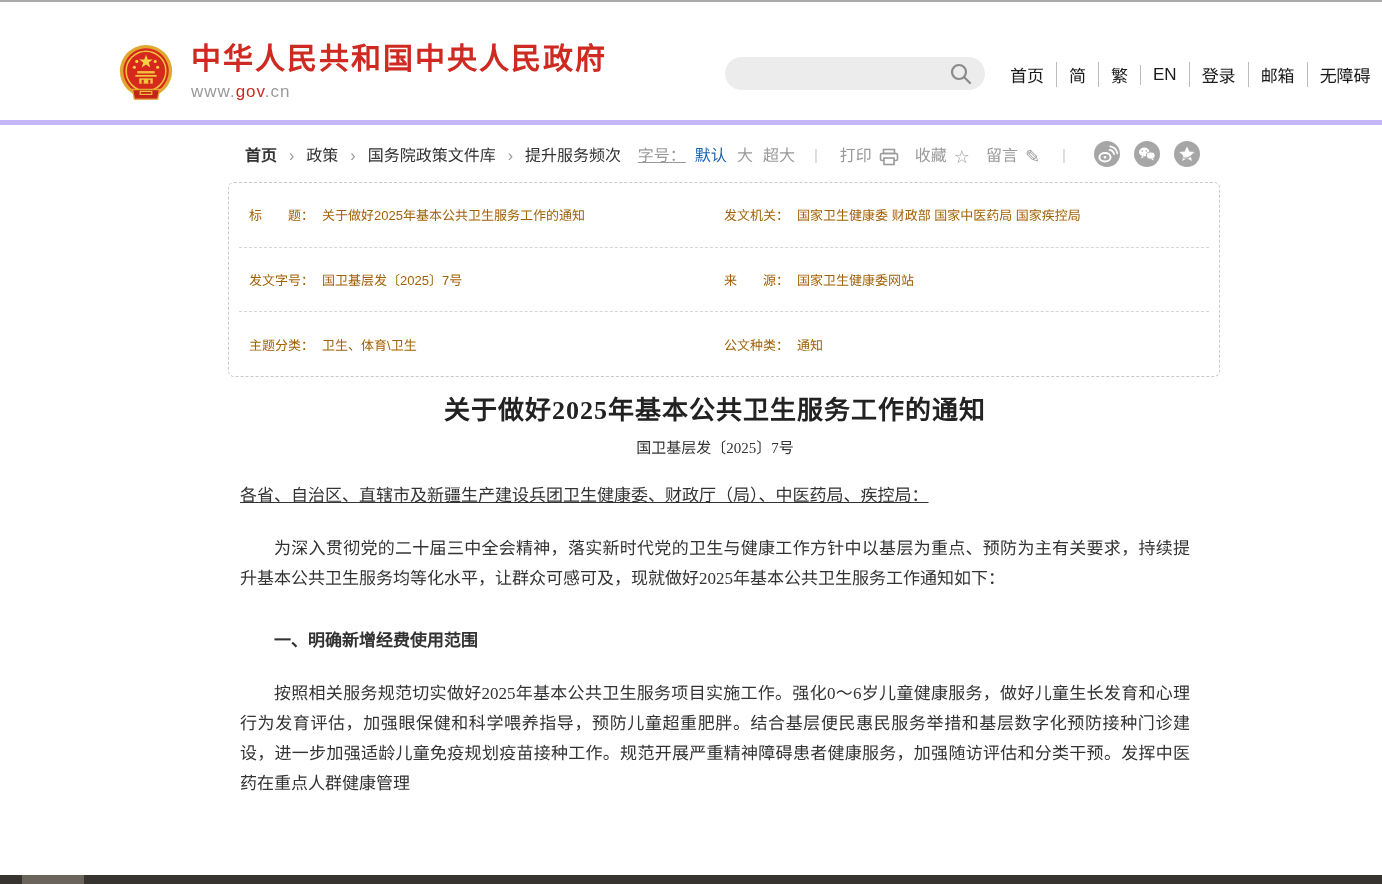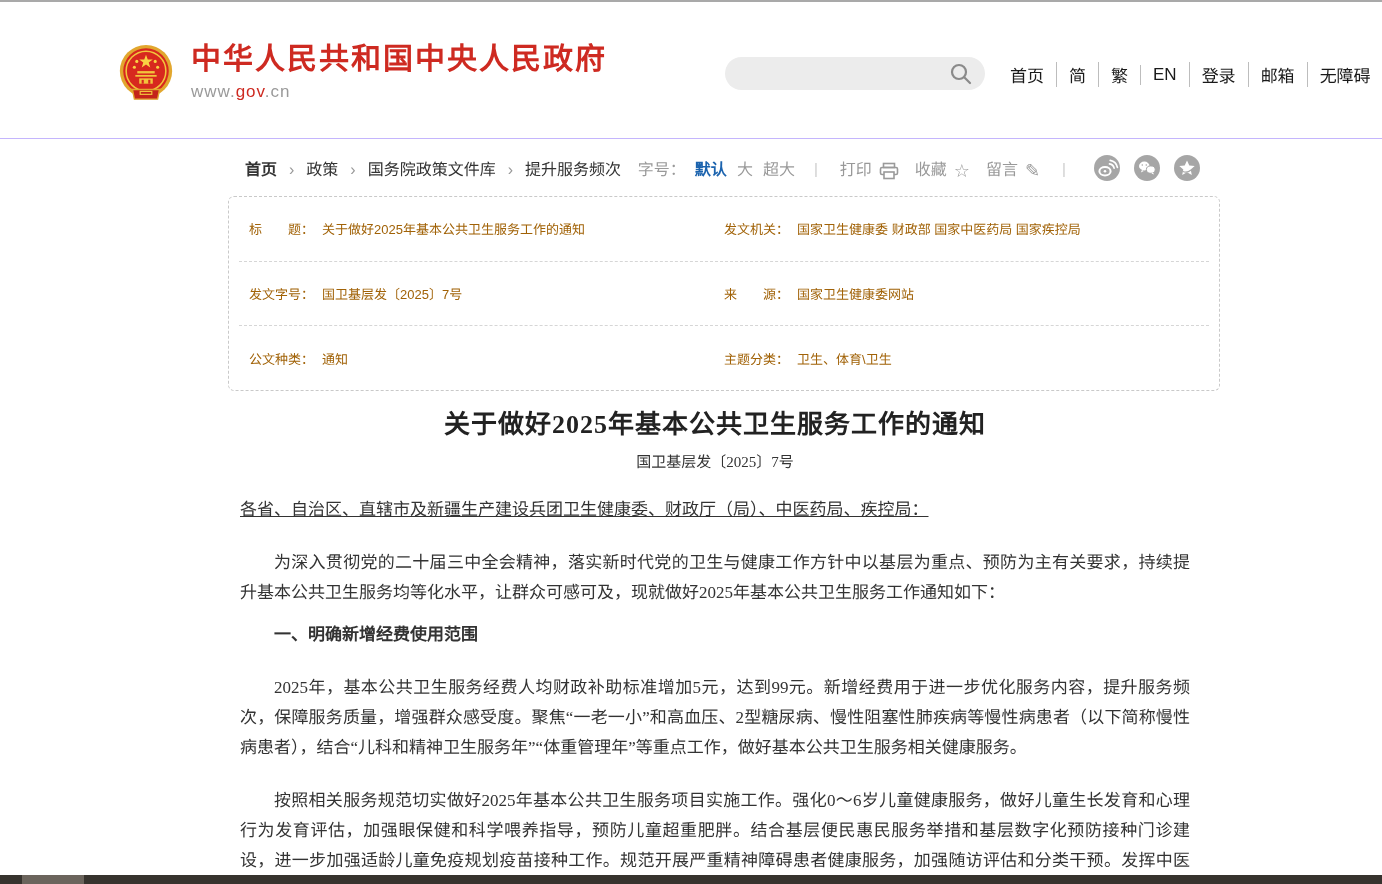--- a/index.html
+++ b/index.html
@@ -1,21 +1,21 @@
 <!DOCTYPE html>
 <html lang="zh-CN"><head>
 <meta charset="utf-8">
 <style>
   * { margin:0; padding:0; box-sizing:border-box; }
   html,body { width:1382px; height:884px; overflow:hidden; background:#fff;
     font-family:"Liberation Sans","DejaVu Sans",sans-serif; }
   .top-edge { height:2px; background:#a9a9a9; }
 
   
-  .header { position:relative; height:137px; background:#fff; border-bottom:1px solid #c4b5fd; }
+  .header { position:relative; height:123px; background:#fff; border-bottom:5px solid #c4b5fd; }
   .brand { position:absolute; left:115px; top:40px; display:flex; align-items:flex-start; }
   .emblem { width:62px; height:64px; margin-right:14px; cursor:pointer; }
   .brand-text .site-title { font-size:30px; font-weight:bold; color:#ce2a21; letter-spacing:2px; line-height:34px; cursor:pointer; }
   .brand-text .site-url { margin-top:6px; font-size:17px; color:#9a9a9a; letter-spacing:1px; }
   .brand-text .site-url b { color:#ce2a21; font-weight:normal; }
 
   .search { position:absolute; left:725px; top:55px; width:260px; height:33px;
     background:#ececec; border-radius:17px; display:flex; align-items:center; }
   .search input { flex:1; border:none; background:transparent; outline:none; height:100%;
     padding:0 6px 0 16px; font-size:14px; color:#333; }
@@ -29,23 +29,23 @@
   
   .main { width:992px; margin:14px 0 0 228px; }
 
   .toolbar { display:flex; justify-content:space-between; align-items:center;
     height:30px; padding:0 20px 0 17px; }
   .crumbs { display:flex; align-items:center; font-size:16px; color:#333; }
   .crumb { cursor:pointer; }
   .crumb.first { font-weight:bold; }
   .crumb + .crumb::before { content:"›"; color:#999; margin:0 12px; font-weight:normal; }
   .controls { display:flex; align-items:center; font-size:16px; color:#999; }
-  .fs-label { margin-right:4px; }
+  .fs-label { margin-right:4px;text-decoration:underline; }
   .fs-opt { margin:0 5px; cursor:pointer; }
-  .fs-opt.active { color:#1b63ae; font-weight:bold; }
+  .fs-opt.active { color:#1b63ae; font-weight:normal; }
   .bar-sep { color:#ccc; margin:0 14px; font-size:15px; }
   .tool { display:flex; align-items:flex-end; margin:0 8px; cursor:pointer; }
   .tool .t-icon { margin-left:7px; display:flex; align-items:center; }
   .glyph { font-size:18px; color:#9a9a9a; line-height:1; }
   .share { display:flex; align-items:center; }
   .share .s-icon { margin-left:14px; cursor:pointer; display:flex; }
 
   
   .meta { margin-top:13px; height:195px; border:1px dashed #c9c9c9; border-radius:6px;
     display:flex; flex-direction:column; font-size:13px; color:#a16207; }
@@ -59,21 +59,21 @@
 
   
   .article { padding:0 30px 0 12px;
     font-family:"Liberation Serif","DejaVu Serif",serif; color:#333; }
   .doc-title { margin-top:19px; text-align:center; font-size:26px; font-weight:bold;
     color:#222; line-height:30px; letter-spacing:1px; }
   .doc-num { margin-top:10px; text-align:center; font-size:15px; color:#333; }
   .para { font-size:17px; line-height:30px; text-align:justify; }
   .para.salutation { margin-top:24px; text-indent:0;text-decoration:underline; }
   .para.body { margin-top:23px; text-indent:2em; }
-  .para.heading { margin-top:12px; text-indent:2em; font-weight:bold;
+  .para.heading { margin-top:32px; text-indent:2em; font-weight:bold;
     font-family:"Liberation Sans","DejaVu Sans",sans-serif; font-size:17px; }
 
   
   .h-scrollbar { position:fixed; left:0; bottom:0; width:1382px; height:9px; background:#37332e; cursor:pointer; }
   .h-thumb { position:absolute; left:22px; top:0; width:62px; height:9px; background:#6b645c; cursor:grab; }
 </style>
 </head>
 <body>
 
 <div class="top-edge"></div>
@@ -208,37 +208,36 @@
       <div class="cell cell-left">
         <span class="m-label">发文字号：</span>
         <span class="m-value">国卫基层发〔2025〕7号</span>
       </div>
       <div class="cell cell-right">
         <span class="m-label">来　　源：</span>
         <span class="m-value">国家卫生健康委网站</span>
       </div>
     </div>
     <div class="meta-row">
+      <div class="cell cell-left">
+        <span class="m-label">主题分类：</span>
+        <span class="m-value">卫生、体育\卫生</span>
+      </div>
       <div class="cell cell-right">
         <span class="m-label">公文种类：</span>
         <span class="m-value">通知</span>
-      </div>
-      <div class="cell cell-left">
-        <span class="m-label">主题分类：</span>
-        <span class="m-value">卫生、体育\卫生</span>
       </div>
     </div>
   </div>
 
   <div class="article">
     <div class="doc-title">关于做好2025年基本公共卫生服务工作的通知</div>
     <div class="doc-num">国卫基层发〔2025〕7号</div>
     <p class="para salutation">各省、自治区、直辖市及新疆生产建设兵团卫生健康委、财政厅（局）、中医药局、疾控局：</p>
     <p class="para body">为深入贯彻党的二十届三中全会精神，落实新时代党的卫生与健康工作方针中以基层为重点、预防为主有关要求，持续提升基本公共卫生服务均等化水平，让群众可感可及，现就做好2025年基本公共卫生服务工作通知如下：</p>
     <p class="para heading">一、明确新增经费使用范围</p>
-    <p class="para body">2025年，基本公共卫生服务经费人均财政补助标准增加5元，达到99元。新增经费用于进一步优化服务内容，提升服务频次，保障服务质量，增强群众感受度。聚焦“一老一小”和高血压、2型糖尿病、慢性阻塞性肺疾病等慢性病患者（以下简称慢性病患者），结合“儿科和精神卫生服务年”“体重管理年”等重点工作，做好基本公共卫生服务相关健康服务。</p>
     <p class="para body">按照相关服务规范切实做好2025年基本公共卫生服务项目实施工作。强化0～6岁儿童健康服务，做好儿童生长发育和心理行为发育评估，加强眼保健和科学喂养指导，预防儿童超重肥胖。结合基层便民惠民服务举措和基层数字化预防接种门诊建设，进一步加强适龄儿童免疫规划疫苗接种工作。规范开展严重精神障碍患者健康服务，加强随访评估和分类干预。发挥中医药在重点人群健康管理</p>
   </div>
 </div>
 
 <div class="h-scrollbar">
   <div class="h-thumb"></div>
 </div>
 
 </body></html>

